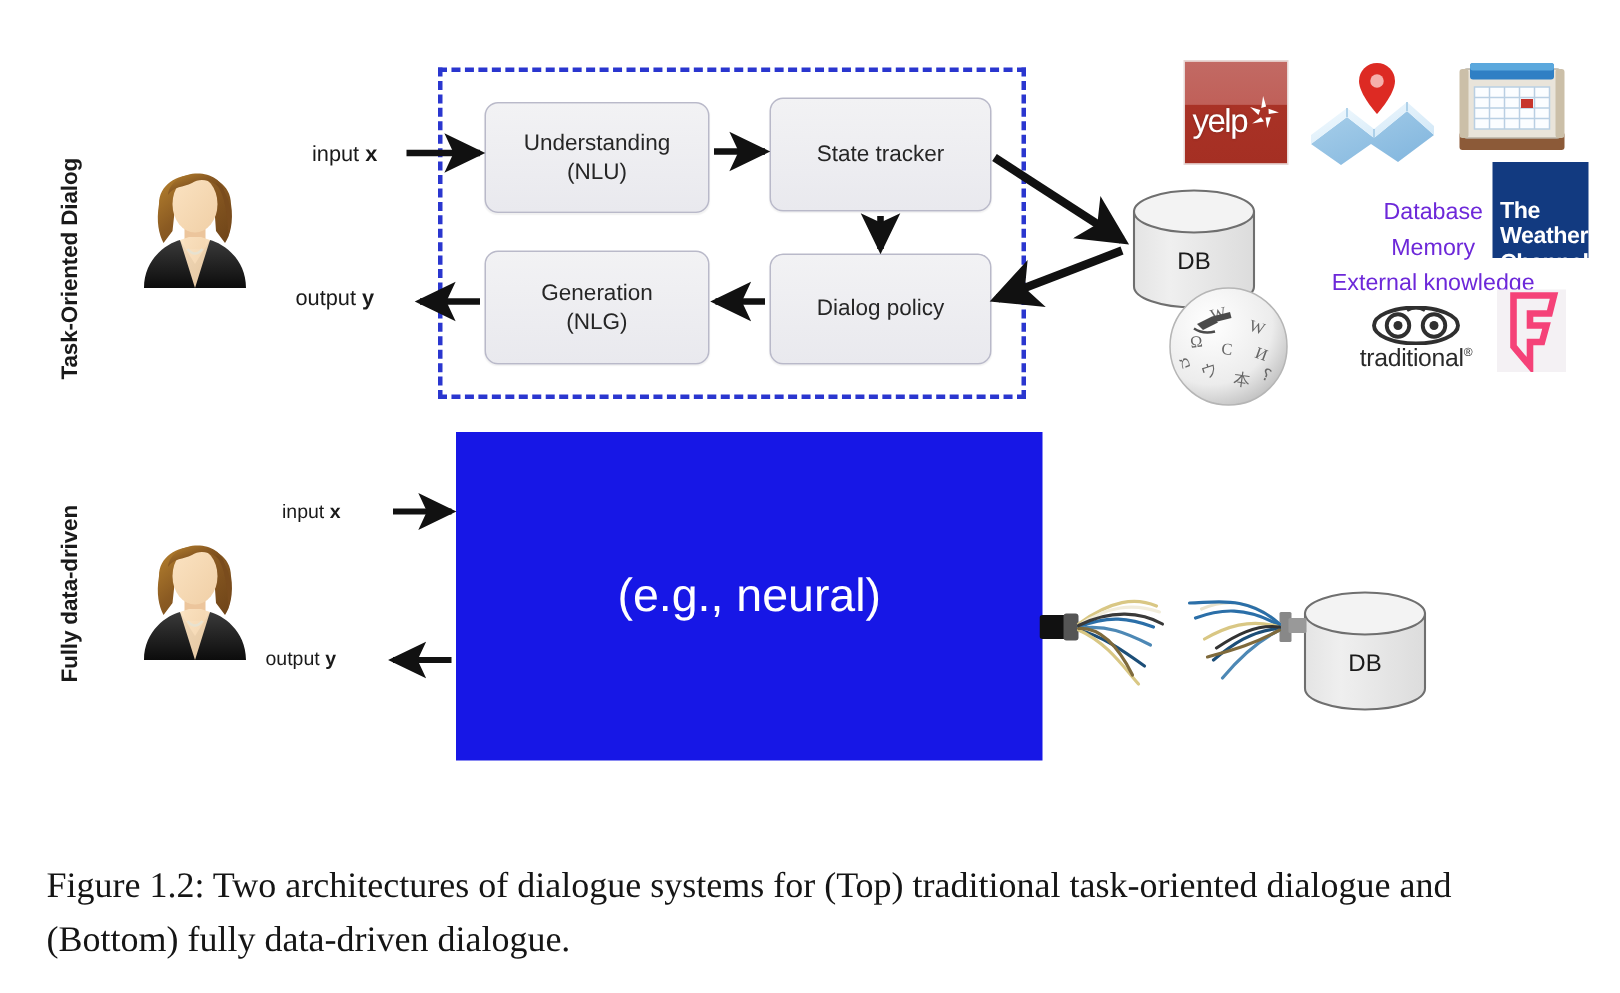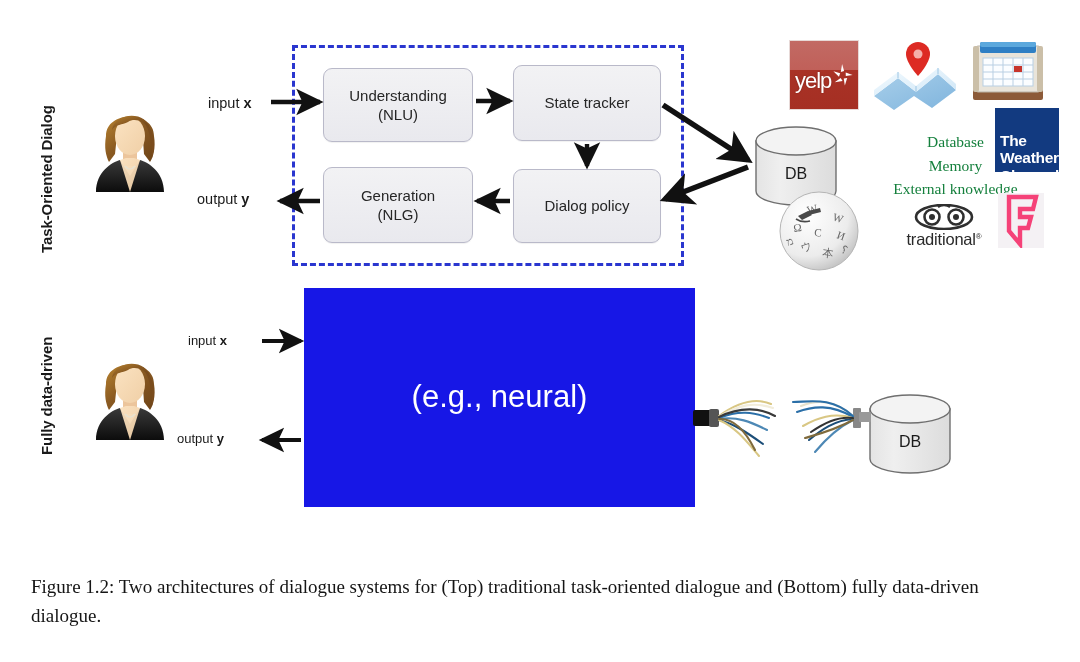--- a/index.html
+++ b/index.html
@@ -114,22 +114,21 @@
   }
 
   
   #kb-text {
     position: absolute;
     left: 878px; top: 130px;
     width: 155px;
     text-align: center;
     font-size: 15.5px;
     line-height: 1.52;
-    color: #15803d;
-    font-family: Liberation Serif, serif;
+    color: #6d28d9;
   }
 
   
   .logo { position: absolute; }
 
   #logo-yelp {
     left: 789px; top: 40px;
     width: 68px; height: 68px;
     background: linear-gradient(180deg,#c26a64 0%, #c06059 42%, #a93226 43%, #a52f23 100%);
     border: 1px solid #e7d9d7;
@@ -189,21 +188,21 @@
 
   
   #cable { position: absolute; left: 693px; top: 372px; width: 182px; height: 98px; }
 
   
   #caption {
     position: absolute;
     left: 31px; top: 573px;
     width: 1020px;
     font-family: "Liberation Serif", serif;
-    font-size: 19px;
+    font-size: 24px;
     line-height: 1.5;
     color: #151515;
   }
 
   
   #arrows {
     position: absolute;
     left: 0; top: 0;
     width: 1080px; height: 662px;
     pointer-events: none;

